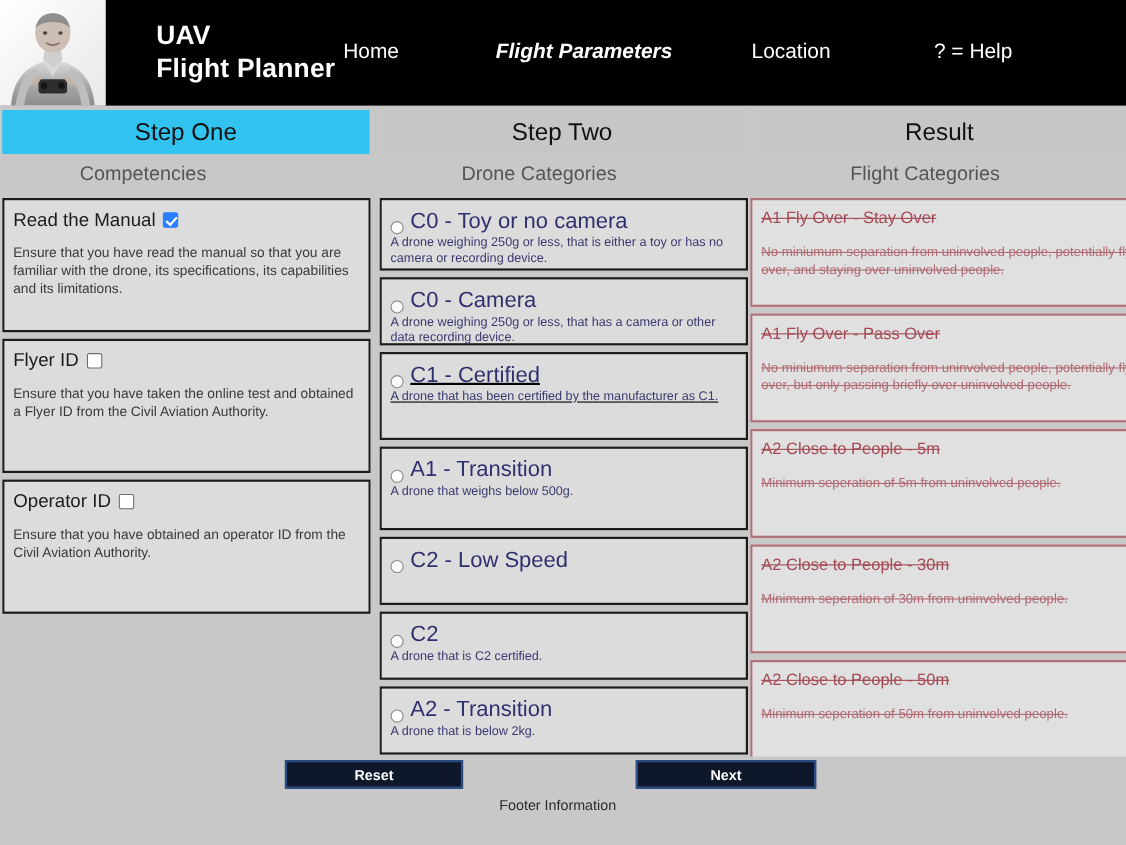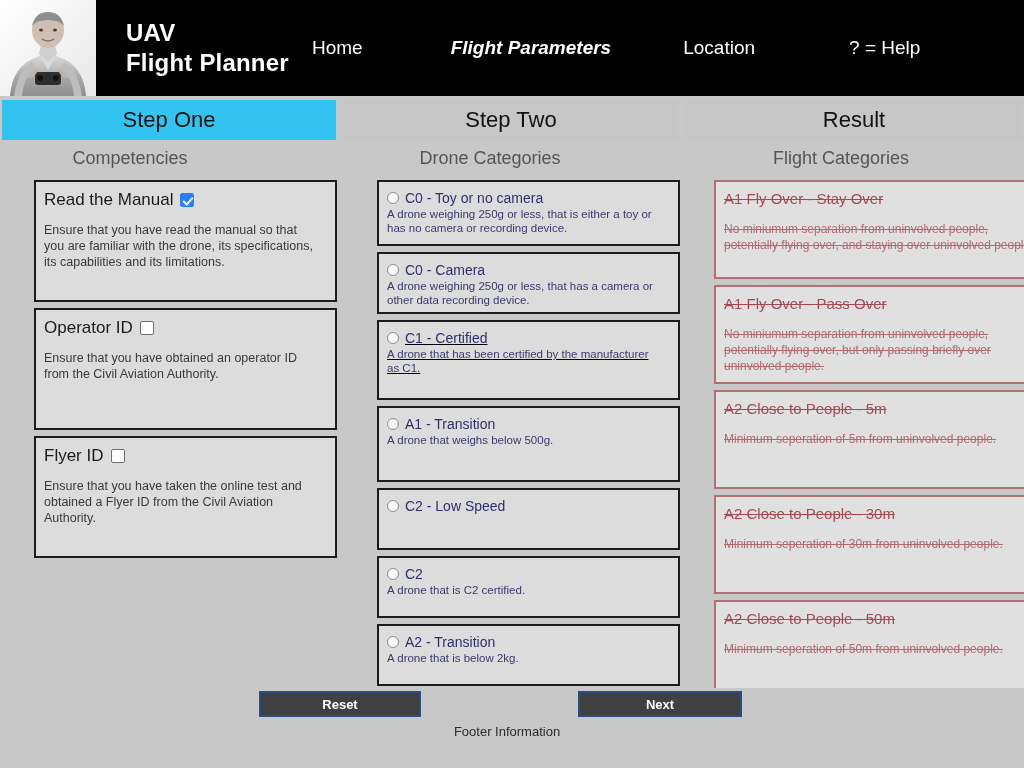--- a/index.html
+++ b/index.html
@@ -18,21 +18,21 @@
     display: flex; align-items: stretch;
   }
   .avatar-wrap {
     width: 96px; height: 96px; flex: 0 0 96px;
     background: #ffffff; overflow: hidden; position: relative;
   }
   .avatar-wrap svg { display: block; width: 96px; height: 96px; }
   .brand {
     width: 210px; flex: 0 0 210px;
     display: flex; flex-direction: column; justify-content: center;
-    padding-left: 30px; color: #ffffff;
+    padding-left: 46px; color: #ffffff;
   }
   .brand-line1 { font-size: 24px; font-weight: bold; line-height: 1.25; letter-spacing: .2px;}
   .brand-line2 { font-size: 24px; font-weight: bold; line-height: 1.25; letter-spacing: .2px;}
   .nav {
     flex: 1 1 auto; display: flex; align-items: center;
   }
   .nav-item {
     color: #ffffff; font-size: 19px; white-space: nowrap;
     padding: 4px 2px; cursor: pointer;
   }
@@ -71,23 +71,22 @@
     position: absolute; top: 0; height: 508px; overflow: hidden;
   }
   .col-1 { left: 2px;   width: 335px; }
   .col-2 { left: 345px; width: 335px; }
   .col-3 { left: 682px; width: 380px; }
 
   
   .card {
     background: #dcdcdc;
     margin-bottom: 6px;
-    padding: 8px 20px 10px 8px;
+    padding: 8px 4px 10px 8px;
     cursor: pointer;
-    margin-left: 32px;
   }
   .card-comp { border: 2px solid #1c1c1c; }
   .card-comp .card-title {
     font-size: 17px; color: #1b1b1b; margin-bottom: 12px;
     display: flex; align-items: center; gap: 7px;
   }
   .card-comp .card-desc {
     font-size: 12.5px; color: #3a3a3a; line-height: 1.28;
   }
   .comp-h1 { height: 122px; }
@@ -105,22 +104,22 @@
   }
   .chk.checked::after {
     content: ""; position: absolute; left: 4px; top: 1px;
     width: 4px; height: 8px; border: solid #ffffff;
     border-width: 0 2px 2px 0; transform: rotate(42deg);
   }
 
   
   .card-drone { border: 2px solid #1c1c1c; }
   .card-drone .card-title {
-    font-size: 14px; color: #2f2f6e; margin-bottom: 1px;
-    display: flex; align-items: center; gap: 6px;
+    font-size: 20px; color: #2f2f6e; margin-bottom: 1px;
+    display: flex; align-items: flex-end; gap: 6px;
   }
   .card-drone .card-desc {
     font-size: 11.5px; color: #3a3a70; line-height: 1.22;
   }
   .radio {
     width: 12px; height: 12px; flex: 0 0 12px;
     border: 1px solid #8c8c8c; background: #fbfbfb; border-radius: 50%;
     display: inline-block;
   }
   .dr-h1 { height: 66px; }
@@ -151,21 +150,21 @@
   .fl-h4 { height: 99px; }
   .fl-h5 { height: 99px; }
 
   
   .footer {
     position: absolute; left: 0; top: 688px; width: 1024px; height: 80px;
     background: #c8c8c8;
   }
   .btn {
     position: absolute; top: 3px; height: 26px;
-    background: #404040; border: 2px solid #2a4d86;
+    background: #0f172a; border: 2px solid #2a4d86;
     color: #ffffff; font-size: 13px; font-weight: bold;
     display: flex; align-items: center; justify-content: center;
     cursor: pointer;
   }
   .btn-reset { left: 259px; width: 162px; }
   .btn-next  { left: 578px; width: 164px; }
   .footer-info {
     position: absolute; left: 0; top: 36px; width: 1014px;
     text-align: center; font-size: 13px; color: #2b2b2b;
   }
@@ -238,34 +237,34 @@
     <div class="col col-1">
 
       <div class="card card-comp comp-h1">
         <div class="card-title">
           <span>Read the Manual</span>
           <span class="chk checked"></span>
         </div>
         <div class="card-desc">Ensure that you have read the manual so that you are familiar with the drone, its specifications, its capabilities and its limitations.</div>
       </div>
 
+      <div class="card card-comp comp-h3">
+        <div class="card-title">
+          <span>Flyer ID</span>
+          <span class="chk"></span>
+        </div>
+        <div class="card-desc">Ensure that you have taken the online test and obtained a Flyer ID from the Civil Aviation Authority.</div>
+      </div>
+
       <div class="card card-comp comp-h2">
         <div class="card-title">
           <span>Operator ID</span>
           <span class="chk"></span>
         </div>
         <div class="card-desc">Ensure that you have obtained an operator ID from the Civil Aviation Authority.</div>
-      </div>
-
-      <div class="card card-comp comp-h3">
-        <div class="card-title">
-          <span>Flyer ID</span>
-          <span class="chk"></span>
-        </div>
-        <div class="card-desc">Ensure that you have taken the online test and obtained a Flyer ID from the Civil Aviation Authority.</div>
       </div>
 
 
     </div>
 
     <div class="col col-2">
 
       <div class="card card-drone dr-h1">
         <div class="card-title">
           <span class="radio"></span>

